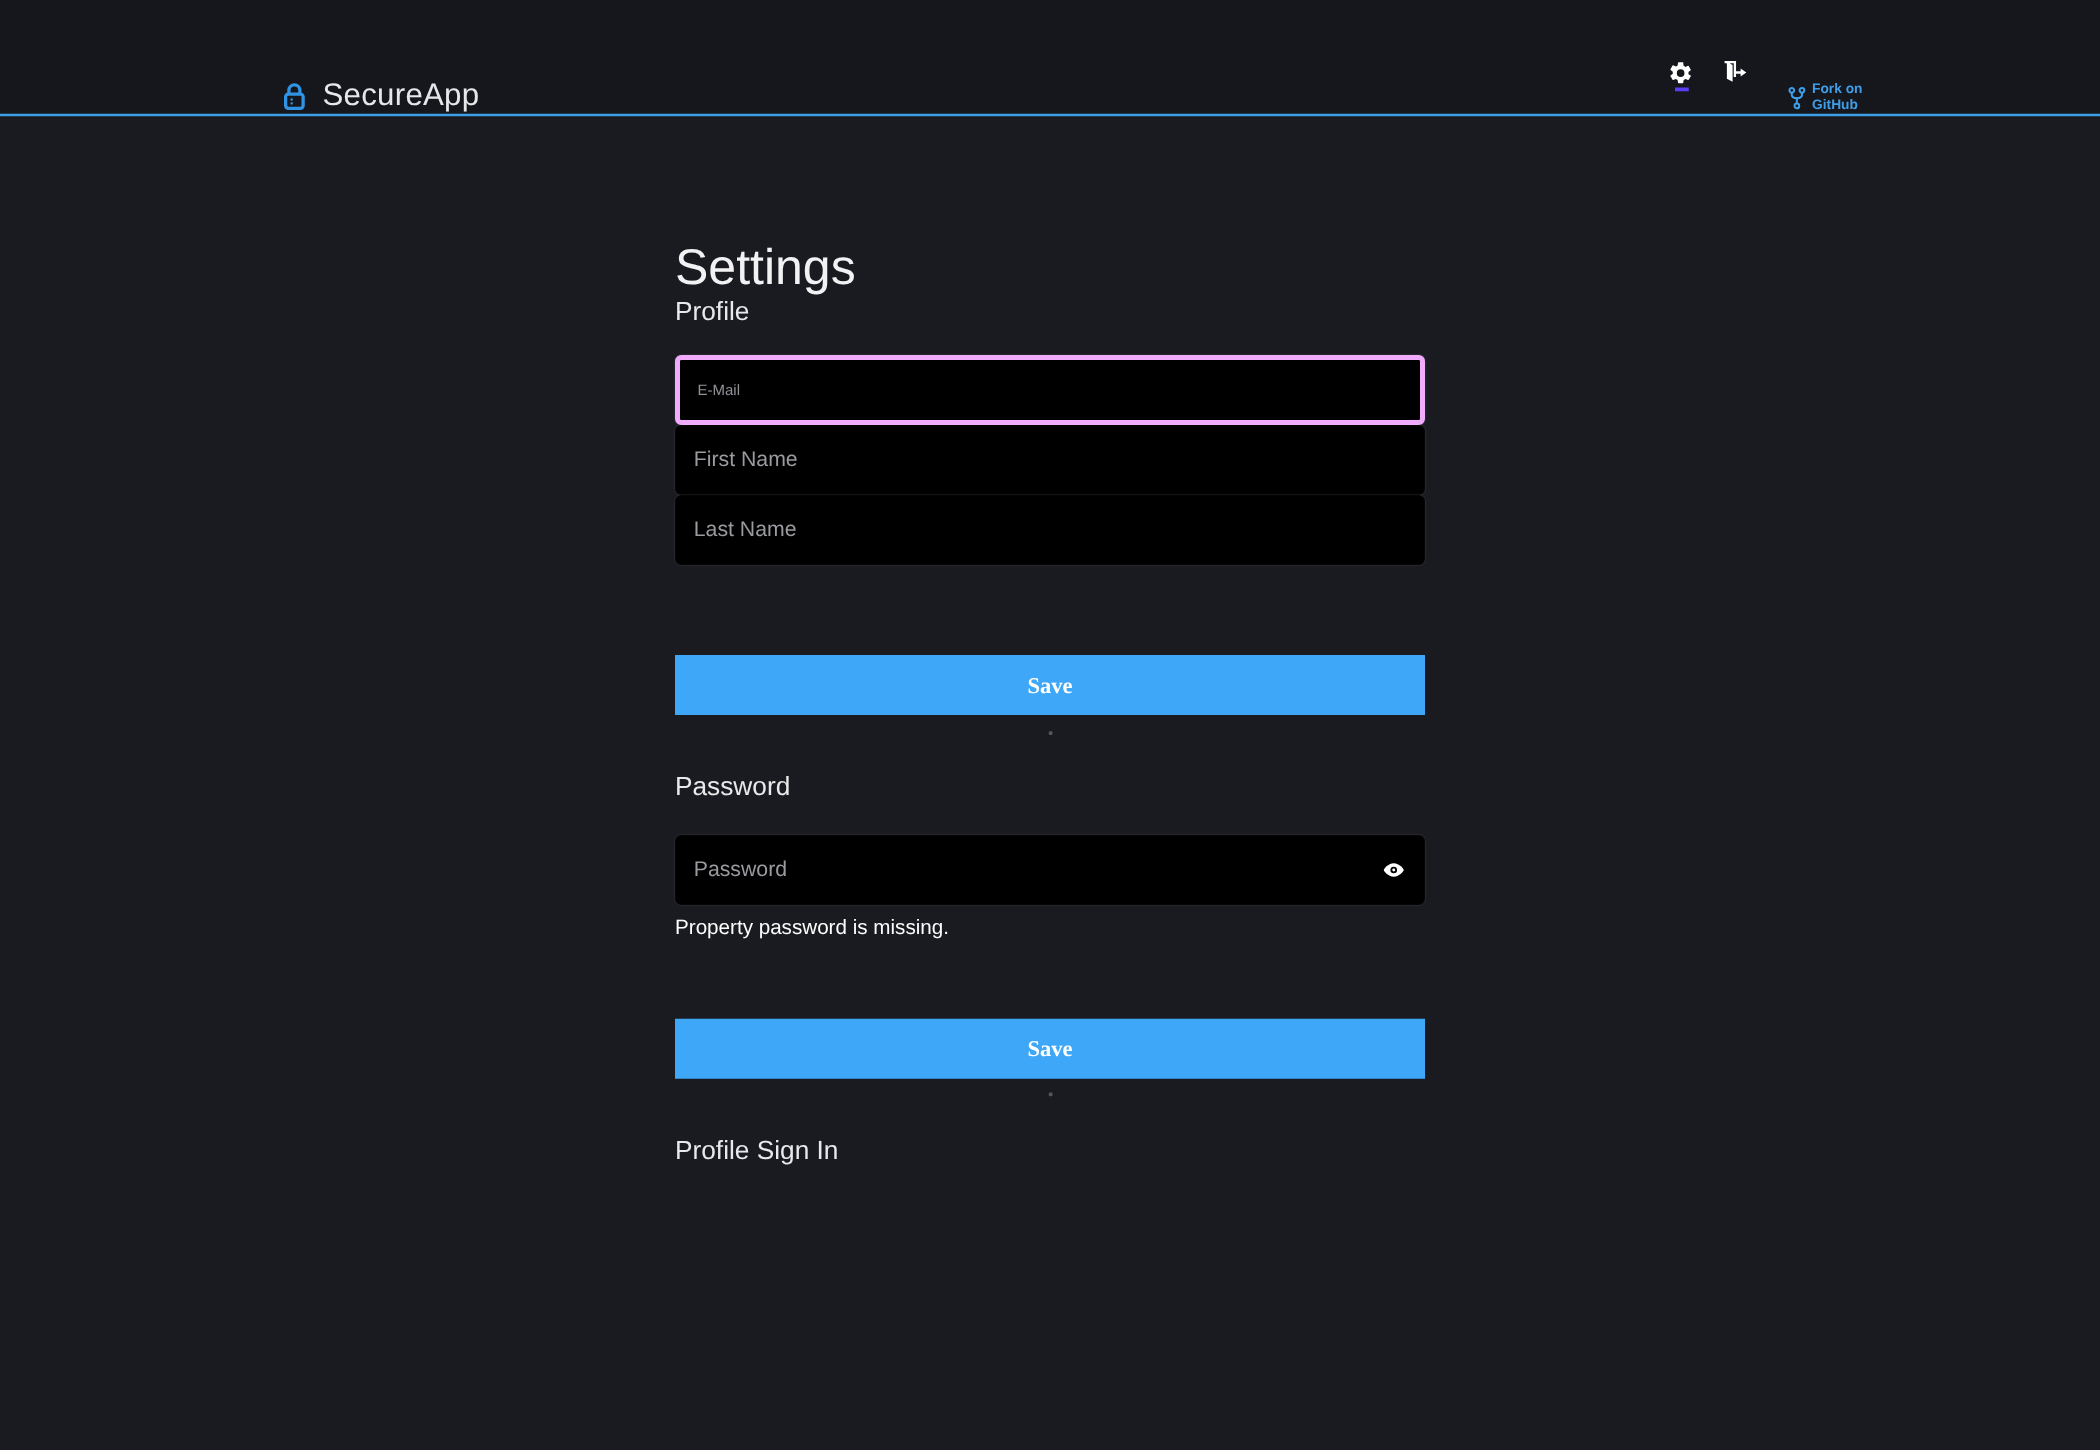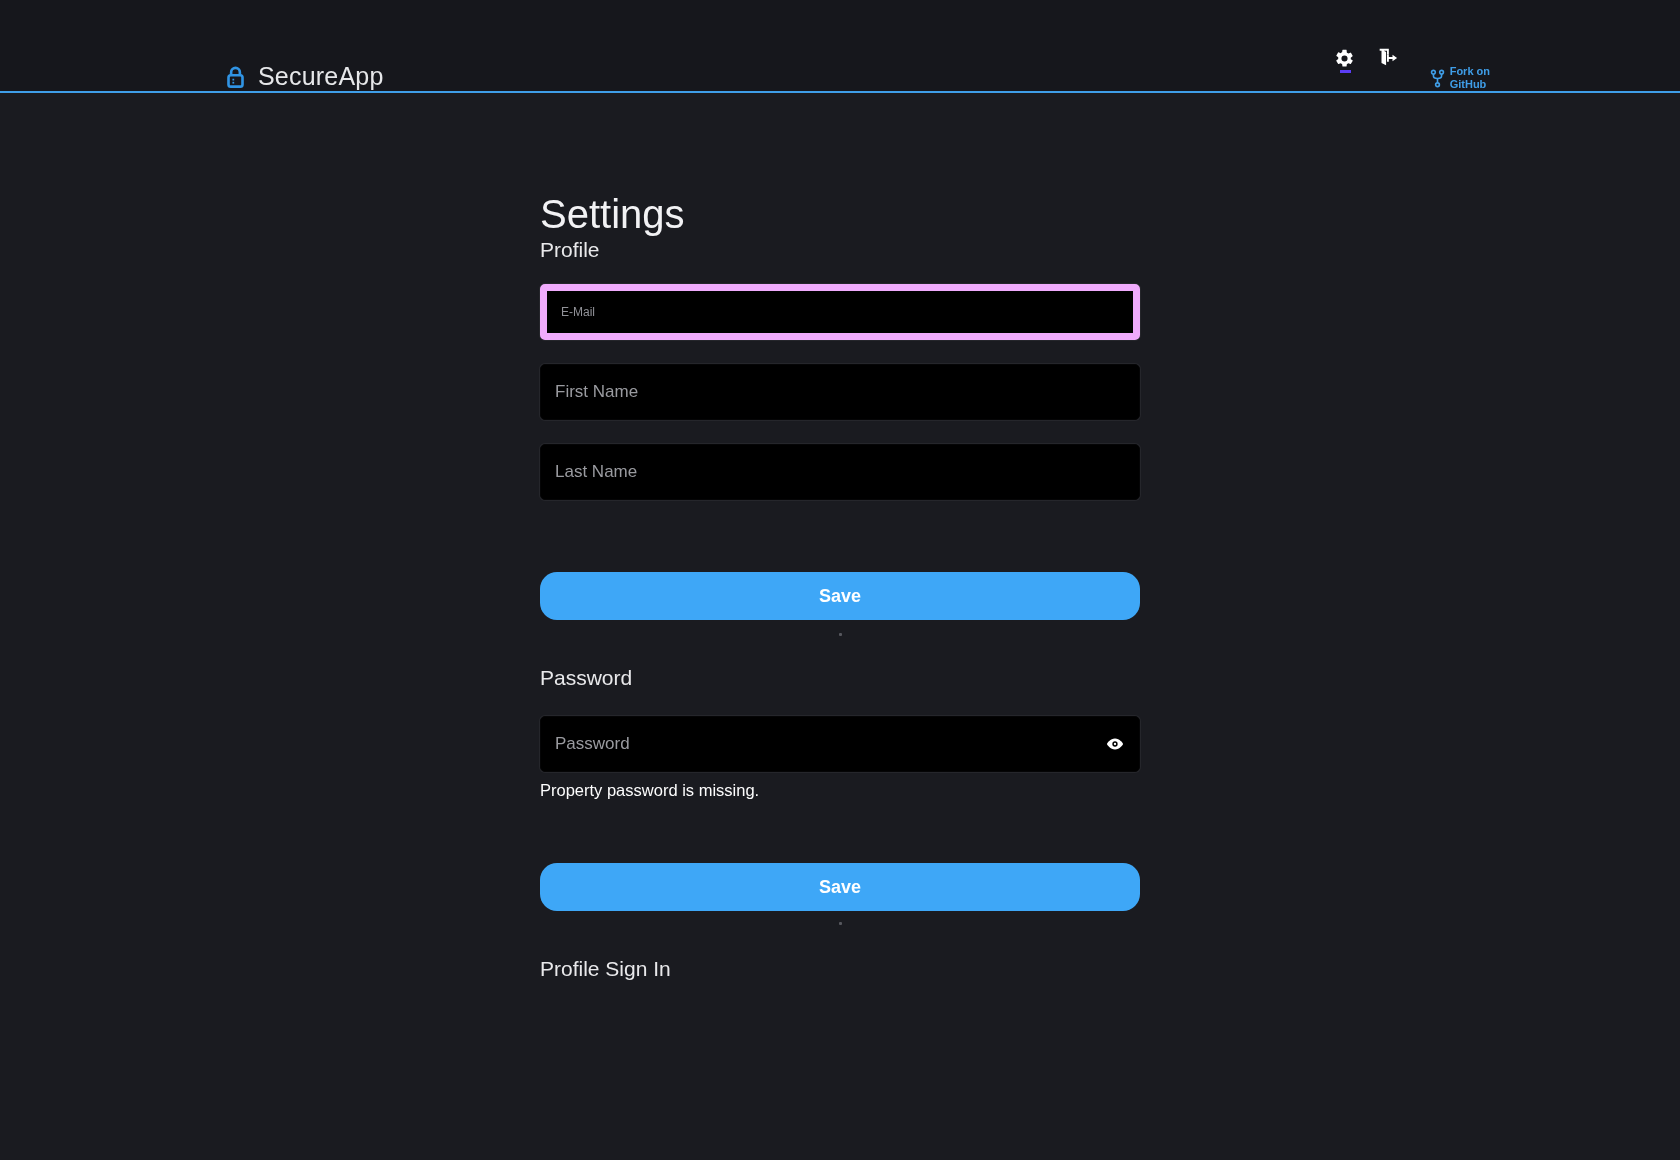--- a/index.html
+++ b/index.html
@@ -60,21 +60,21 @@
     line-height: 24px;
     color: #e9e9eb;
   }
   .h-profile { }
   .h-password { margin-top: 30px; }
   .h-social { margin-top: 32px; }
 
   
   .field-box {
     background: #000;
-    border: 7px solid #f0abfc;
+    border: 4px solid #f0abfc;
     box-shadow: 0 0 0 1px rgba(255,255,255,0.05);
     border-radius: 5px;
     height: 56px;
     width: 100%;
   }
   .email-box {
     margin-top: 22px;
     display: flex; flex-direction: column; justify-content: center;
     padding: 0 14px;
   }
@@ -83,21 +83,20 @@
     background: transparent;
     border: none;
     outline: none;
     color: #fff;
     font-size: 17px;
     font-family: "Liberation Sans", sans-serif;
     width: 100%;
     padding: 0;
   }
   .text-input {
-    margin-top: 24px;
     background: #000;
     border: 1px solid #050506;
     box-shadow: 0 0 0 1px rgba(255,255,255,0.05);
     border-radius: 5px;
     height: 56px;
     width: 100%;
     color: #fff;
     font-size: 17px;
     font-family: "Liberation Sans", sans-serif;
     padding: 0 14px;
@@ -122,26 +121,26 @@
     color: #fdfdfd;
     line-height: 20px;
   }
 
   
   .btn-primary {
     display: block;
     width: 100%;
     height: 48px;
     border: none;
-    border-radius: 17px;
+    border-radius: 0;
     background: #3ea7f7;
     color: #fff;
     font-size: 18px;
     font-weight: 700;
-    font-family: Liberation Sans, sans-serif;
+    font-family: Liberation Serif, serif;
     cursor: pointer;
   }
   .btn-save-1 { margin-top: 72px; }
   .btn-save-2 { margin-top: 63px; }
   .btn-github { margin-top: 74px; }
 
   .tiny-dot {
     width: 3px; height: 3px;
     background: #56575d;
     border-radius: 1px;

